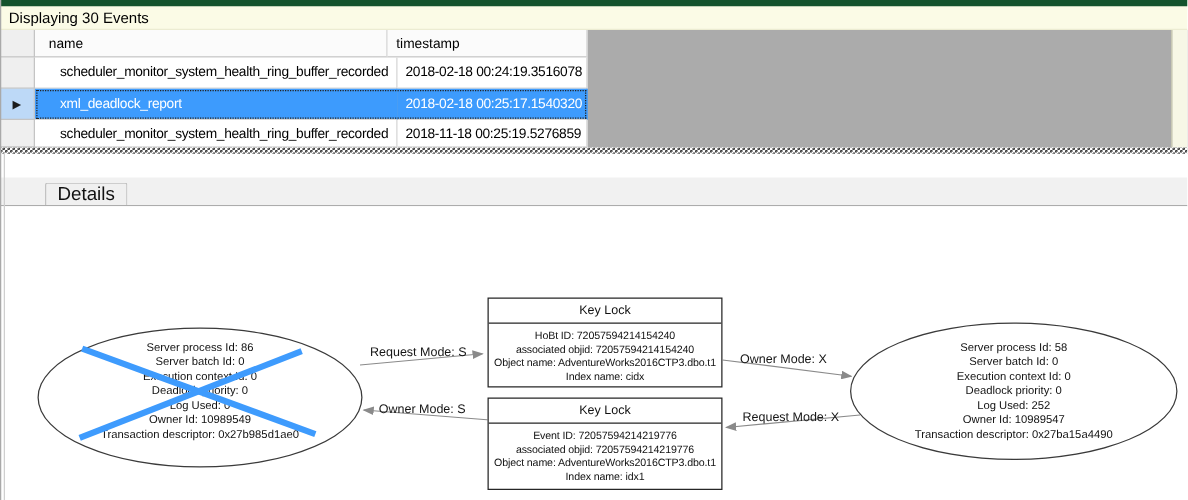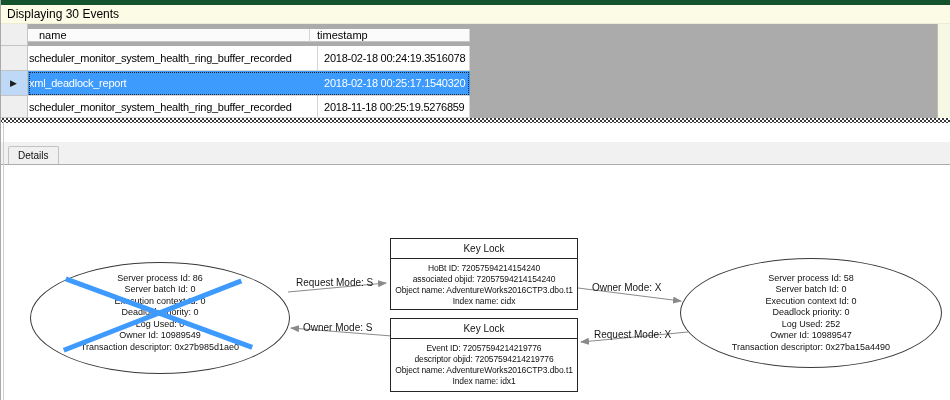--- a/index.html
+++ b/index.html
@@ -18,56 +18,56 @@
     position:absolute;left:0;top:0;width:950px;height:24px;
     background:#FBFBE6;border-top:5px solid #14532d;border-bottom:1px solid #ECECD2;
     box-sizing:border-box;display:flex;align-items:center;padding-left:7px;
     font-size:12px;
   }
 
   
   .grid{position:absolute;left:0;top:24px;width:950px;height:94px;background:#ABABAB;}
   .g-row{display:flex;}
   .cell{box-sizing:border-box;overflow:hidden;white-space:nowrap;}
-  .g-head{height:22px;align-items:center;}
+  .g-head{height:22px;}
   .g-head .corner{width:28px;height:22px;background:#EFEFEF;border-right:1px solid #C4C4C4;border-bottom:1px solid #C4C4C4;}
   .g-head .hcell{background:#FBFBFB;border-right:1px solid #D6D6D6;border-bottom:1px solid #C4C4C4;
     font-size:11px;display:flex;align-items:center;padding-left:11px;}
   .hname{width:282px;}
   .hts{width:160px;padding-left:7px !important;}
   .d-row{height:25px;}
   .d-row.last{height:22px;}
   .rowhead{width:28px;background:#EFEFEF;border-right:1px solid #C4C4C4;border-bottom:1px solid #C4C4C4;
     display:flex;align-items:center;justify-content:center;}
   .rowhead.sel{background:#BDD9F7;}
   .indicator{font-size:9px;color:#1b1b1b;line-height:1;}
   .rowline{display:flex;width:442px;position:relative;}
   .rowline.selected{outline:1px dotted #222;outline-offset:-2px;}
   .dcell{background:#fff;border-right:1px solid #D6D6D6;border-bottom:1px solid #D6D6D6;
     font-size:11px;letter-spacing:-0.25px;display:flex;align-items:center;}
-  .cname{width:306px;padding-left:1px;}
+  .cname{width:306px;padding-left:20px;}
   .cts{width:160px;padding-left:6px;}
   .selected .dcell{background:#3D9BFD;color:#fff;border-right-color:#3D9BFD;border-bottom-color:#D6D6D6;}
   .right-strip{position:absolute;right:0;top:0;bottom:0;width:13px;background:#F7F7E6;border-left:1px solid #BDBDA9;box-sizing:border-box;}
 
   
   .splitter{
     position:absolute;left:0;top:118px;width:950px;height:5px;background-color:#fff;
     background-image:
       linear-gradient(45deg,#3a3a3a 25%,transparent 25%,transparent 75%,#3a3a3a 75%,#3a3a3a),
       linear-gradient(45deg,#3a3a3a 25%,transparent 25%,transparent 75%,#3a3a3a 75%,#3a3a3a);
     background-position:0 0,2px 2px;background-size:4px 4px;
   }
 
   
   .event-bar{position:absolute;left:0;top:123px;width:950px;height:19px;background:#F1F1F1;
     display:flex;align-items:center;padding-left:8px;box-sizing:border-box;font-size:12px;}
   .tabstrip{position:absolute;left:0;top:142px;width:950px;height:23px;background:#F1F1F1;
     border-bottom:1px solid #ACACAC;box-sizing:border-box;display:flex;align-items:flex-end;padding-left:8px;}
-  .tab{font-size:10px;padding:0 9px;display:flex;align-items:center;justify-content:center;cursor:default;}
+  .tab{font-size:15px;padding:0 9px;display:flex;align-items:center;justify-content:center;cursor:default;margin-left:28px;}
   .tab.inactive{height:17px;background:#F0F0F0;border:1px solid #C2C2C2;border-bottom:none;
     border-radius:2px 2px 0 0;color:#111;}
   .tab.active{height:21px;background:#fff;border:1px solid #ACACAC;border-bottom:1px solid #fff;
     margin-bottom:-1px;border-radius:2px 2px 0 0;z-index:2;}
 
   
   .pane{position:absolute;left:0;top:165px;width:950px;height:235px;background:#fff;}
   .edges{position:absolute;left:0;top:0;}
   .edges line{stroke:#8a8a8a;stroke-width:1;}
   .elabel{position:absolute;font-size:10px;color:#161616;white-space:nowrap;z-index:3;}
@@ -191,21 +191,21 @@
         <div>associated objid: 72057594214154240</div>
         <div>Object name: AdventureWorks2016CTP3.dbo.t1</div>
         <div>Index name: cidx</div>
       </div>
     </div>
 
     <div class="lockbox" style="left:390px;top:153px;width:188px;height:74px">
       <div class="ltitle">Key Lock</div>
       <div class="lbody">
         <div>Event ID: 72057594214219776</div>
-        <div>descriptor objid: 72057594214219776</div>
+        <div>associated objid: 72057594214219776</div>
         <div>Object name: AdventureWorks2016CTP3.dbo.t1</div>
         <div>Index name: idx1</div>
       </div>
     </div>
 
   </div>
 
   <div class="outer-left-line"></div>
   <div class="inner-left-line"></div>
 </div>

